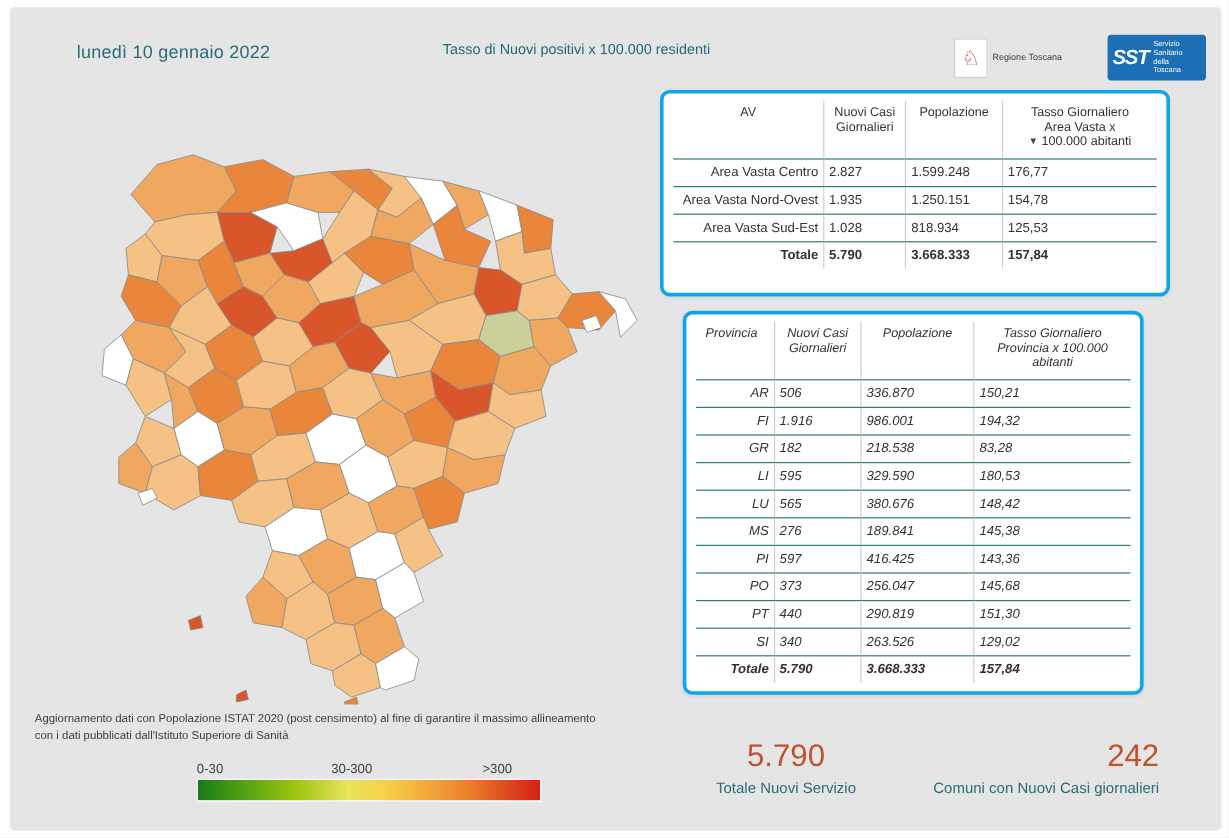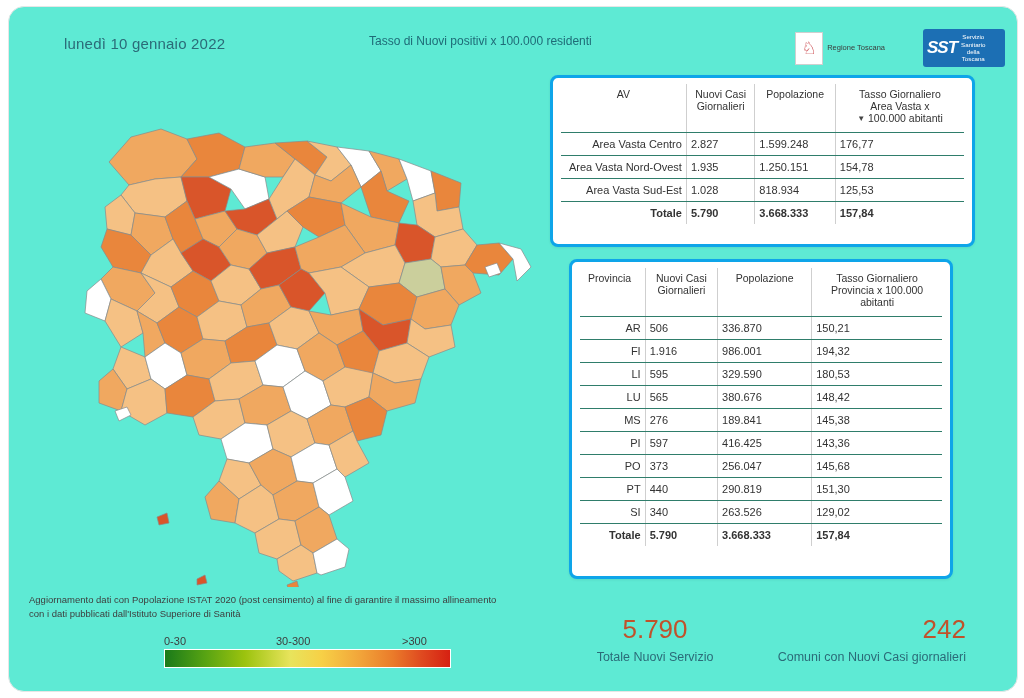--- a/index.html
+++ b/index.html
@@ -13,23 +13,23 @@
     font-family: "Liberation Sans", sans-serif;
     position: relative;
     overflow: hidden;
   }
   .frame {
     position: absolute;
     left: 8px;
     top: 6px;
     width: 1008px;
     height: 684px;
-    background: #5eead4;
+    background: #e5e5e5;
     border: 1px solid #e6e6e6;
-    border-radius: 16px;
+    border-radius: 4px;
   }
   
   .header-date {
     position: absolute;
     left: 55px;
     top: 28px;
     font-size: 15px;
     color: #2b6b78;
     letter-spacing: 0.2px;
   }
@@ -75,21 +75,20 @@
     top: 22px;
     width: 82px;
     height: 38px;
     background: #1c6fb4;
     border-radius: 3px;
     display: flex;
     align-items: center;
     padding-left: 4px;
     box-sizing: border-box;
     gap: 4px;
-    text-align: center;
   }
   .logo-sst .sst-mark {
     font-size: 17px;
     font-weight: bold;
     font-style: italic;
     color: #ffffff;
     letter-spacing: -1px;
   }
   .logo-sst .sst-text {
     font-size: 6.2px;
@@ -121,20 +120,21 @@
     width: 425px;
     height: 172px;
     padding: 6px 8px;
   }
   #prov-card {
     left: 560px;
     top: 252px;
     width: 384px;
     height: 320px;
     padding: 6px 8px;
+    font-style: italic;
   }
   table.data {
     width: 100%;
     border-collapse: collapse;
     font-size: 11px;
     color: #333333;
   }
   table.data th {
     font-weight: normal;
     font-size: 10.5px;
@@ -417,20 +417,26 @@
           <td class="vline-col">336.870</td>
           <td class="vline-col">150,21</td>
         </tr>
         <tr>
           <td class="left">FI</td>
           <td class="vline-col">1.916</td>
           <td class="vline-col">986.001</td>
           <td class="vline-col">194,32</td>
         </tr>
         <tr>
+          <td class="left">GR</td>
+          <td class="vline-col">182</td>
+          <td class="vline-col">218.538</td>
+          <td class="vline-col">83,28</td>
+        </tr>
+        <tr>
           <td class="left">LI</td>
           <td class="vline-col">595</td>
           <td class="vline-col">329.590</td>
           <td class="vline-col">180,53</td>
         </tr>
         <tr>
           <td class="left">LU</td>
           <td class="vline-col">565</td>
           <td class="vline-col">380.676</td>
           <td class="vline-col">148,42</td>

